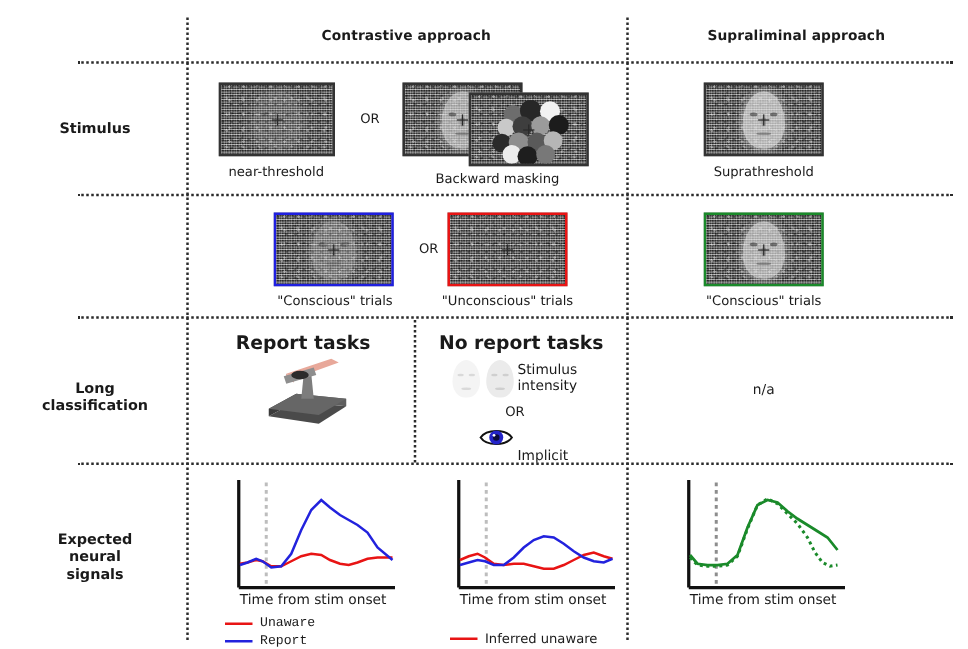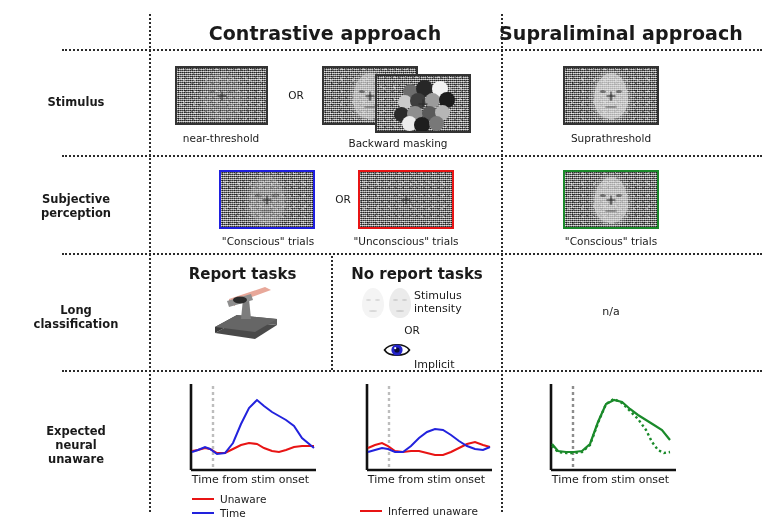--- a/index.html
+++ b/index.html
@@ -6,21 +6,21 @@
   body{width:774px;height:519px;position:relative;overflow:hidden;
        font-family:"DejaVu Sans","Liberation Sans",sans-serif;color:#1a1a1a;}
 
   .fig{position:absolute;inset:0;}
 
   
   .hrule{position:absolute;height:0;border-top:2px dotted #2b2b2b;}
   .vrule{position:absolute;width:0;border-left:2px dotted #2b2b2b;}
 
   
-  .colhead{position:absolute;text-align:center;font-weight:bold;font-size:19px;letter-spacing:.1px;}
+  .colhead{position:absolute;text-align:center;font-weight:bold;font-size:11px;letter-spacing:.1px;}
   .rowlab{position:absolute;text-align:center;font-weight:bold;font-size:11.5px;line-height:14px;}
   .subhead{position:absolute;text-align:center;font-weight:bold;font-size:15px;}
   .caption{position:absolute;text-align:center;font-size:10.5px;line-height:13px;color:#1a1a1a;}
   .orlab{position:absolute;text-align:center;font-size:10.5px;}
   .plain{position:absolute;text-align:center;font-size:11px;line-height:13px;}
 
   
   .tile{position:absolute;box-sizing:border-box;overflow:hidden;background:#9a9a9a;}
   .tile .noise{position:absolute;inset:0;
      background-image:
@@ -77,30 +77,28 @@
   <div class="hrule" style="left:62px;top:49px;width:700px;"></div>
   <div class="hrule" style="left:62px;top:155px;width:700px;"></div>
   <div class="hrule" style="left:62px;top:253px;width:700px;"></div>
   <div class="hrule" style="left:62px;top:370px;width:700px;"></div>
 
   <div class="vrule" style="left:149px;top:14px;height:498px;"></div>
   <div class="vrule" style="left:331px;top:256px;height:114px;"></div>
   <div class="vrule" style="left:501px;top:14px;height:498px;"></div>
 
   <div class="colhead" style="left:155px;top:22px;width:340px;">Contrastive approach</div>
-  <div class="colhead" style="left:492px;top:22px;width:258px;">Supraliminal approach</div>
+  <div class="colhead" style="left:508px;top:22px;width:258px;">Supraliminal approach</div>
 
   <div class="rowlab" style="left:10px;top:95px;width:132px;">Stimulus</div>
-  <div class="rowlab" style="left:10px;top:192px;width:132px;white-space:pre-line;">Subjective
-perception</div>
   <div class="rowlab" style="left:10px;top:303px;width:132px;white-space:pre-line;">Long
 classification</div>
   <div class="rowlab" style="left:10px;top:424px;width:132px;white-space:pre-line;">Expected
 neural
-unaware</div>
+signals</div>
 
   <div class="tile" style="left:175px;top:66px;width:93px;height:59px;border:2.5px solid #333;">
     <div class="noise"></div>
     <div class="grain"></div>
     <div class="face" style="width:40px;height:46px;background:rgba(200,200,200,.18);box-shadow:0 0 7px 3px rgba(190,190,190,.14);">
       <span class="eye l" style="opacity:.35"></span>
       <span class="eye r" style="opacity:.35"></span>
       <span class="nose" style="opacity:.3"></span>
       <span class="mouth" style="opacity:.3"></span>
     </div>
@@ -232,28 +230,28 @@
   <div class="plain" style="left:567px;top:305px;width:88px;">n/a</div>
 
   <svg class="panel" style="left:180px;top:382px;" width="140" height="95" viewBox="0 0 140 95">
     <line x1="11" y1="2" x2="11" y2="88" stroke="#111" stroke-width="2.6"></line>
     <line x1="11" y1="88" x2="136" y2="88" stroke="#111" stroke-width="2.6"></line>
     <line x1="33" y1="4" x2="33" y2="88" stroke="#bdbdbd" stroke-width="2.4" stroke-dasharray="3,3"></line>
     <polyline fill="none" stroke="#e81414" stroke-width="2" points="12,69 18,68 25,66 30,67 37,71 45,71 53,67 61,63 69,61 77,62 84,66 92,69 99,70 106,68 114,65 122,64 134,64"></polyline>
     <polyline fill="none" stroke="#2222dd" stroke-width="2" points="12,70 18,68 25,65 30,67 37,72 45,71 53,61 61,42 69,26 77,18 84,24 92,30 99,34 106,38 114,44 122,56 134,66"></polyline>
   </svg>
   <div class="axlab" style="left:163px;top:473px;width:175px;">Time from stim onset</div>
-  <div class="legend" style="left:192px;top:492px;">
+  <div class="legend" style="left:180px;top:492px;font-family:Liberation Mono, monospace;">
     <div class="row" style="color:#e81414;">
       <span class="swatch solid"></span>
       <span style="color:#1a1a1a;">Unaware</span>
     </div>
     <div class="row" style="color:#2222dd;">
       <span class="swatch solid"></span>
-      <span style="color:#1a1a1a;">Time</span>
+      <span style="color:#1a1a1a;">Report</span>
     </div>
   </div>
 
   <svg class="panel" style="left:356px;top:382px;" width="140" height="95" viewBox="0 0 140 95">
     <line x1="11" y1="2" x2="11" y2="88" stroke="#111" stroke-width="2.6"></line>
     <line x1="11" y1="88" x2="136" y2="88" stroke="#111" stroke-width="2.6"></line>
     <line x1="33" y1="4" x2="33" y2="88" stroke="#bdbdbd" stroke-width="2.4" stroke-dasharray="3,3"></line>
     <polyline fill="none" stroke="#e81414" stroke-width="2" points="12,66 19,63 26,61 32,64 39,69 47,70 55,69 63,69 71,71 79,73 87,73 95,70 103,66 111,62 119,60 127,63 134,65"></polyline>
     <polyline fill="none" stroke="#2222dd" stroke-width="2" points="12,70 19,68 26,66 32,67 39,70 47,70 55,64 63,56 71,50 79,47 87,48 95,53 103,59 111,64 119,67 127,68 134,65"></polyline>
   </svg>

